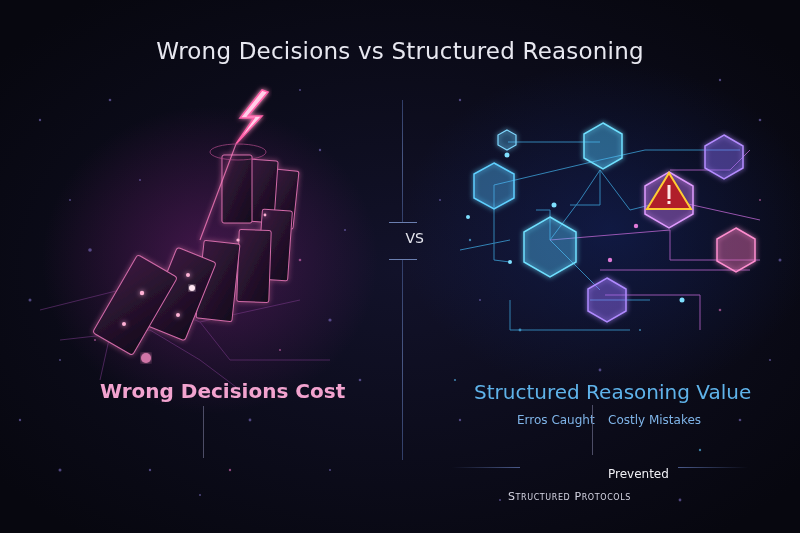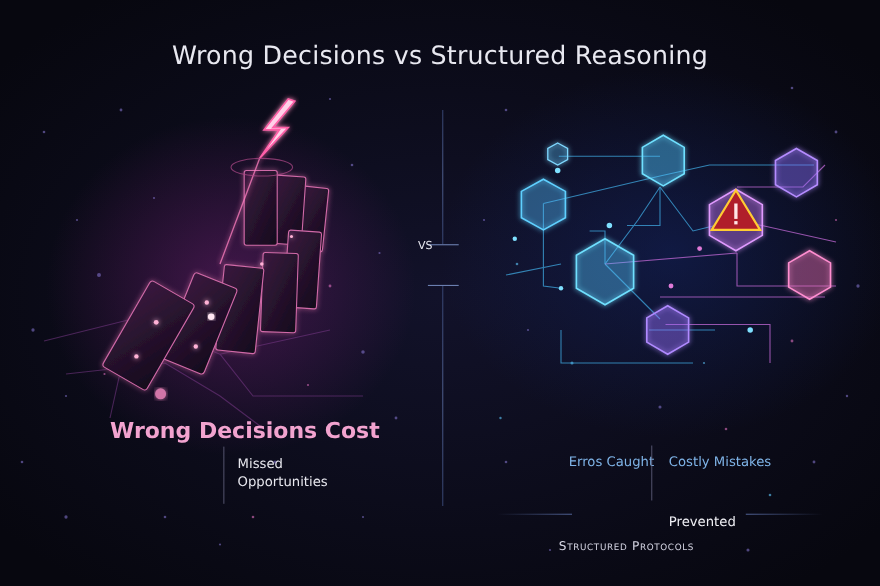--- a/index.html
+++ b/index.html
@@ -8,21 +8,21 @@
     background:
       radial-gradient(ellipse 240px 220px at 210px 260px, rgba(110,30,110,0.55), transparent 70%),
       radial-gradient(ellipse 300px 240px at 610px 230px, rgba(20,40,110,0.45), transparent 70%),
       radial-gradient(ellipse 600px 400px at 400px 270px, #12122a, #07070f 85%);
     padding-left: 31px;
   }
   .stars{position:absolute;inset:0;}
   .title{position:absolute;top:38px;left:0;width:800px;text-align:center;color:#e8e8f0;font-size:23px;letter-spacing:0.2px;}
   .vline{position:absolute;left:402px;width:1px;background:linear-gradient(#3a4a7a,#56689a,#3a4a7a);opacity:0.8;}
   .vbar{position:absolute;left:389px;width:28px;height:1px;background:#6b7fb0;}
-  .vs{position:absolute;top:218px;left:380px;width:44px;text-align:left;color:#e6e6ee;font-size:10px;}
+  .vs{position:absolute;top:230px;left:380px;width:44px;text-align:right;color:#e6e6ee;font-size:14px;}
   .panel-title{position:absolute;font-size:20px;}
   .left-title{left:100px;top:379px;color:#f2a3cf;font-weight:bold;}
   .right-title{left:474px;top:380px;color:#5fb3ea;}
   .stat{position:absolute;font-size:12px;line-height:17px;}
   .divider{position:absolute;width:1px;background:#6a6a88;opacity:0.7;}
   .protocols{position:absolute;top:460px;left:508px;color:#d6d6e4;font-size:11px;letter-spacing:0.6px;font-variant:small-caps;margin-top:30px;}
   .hr{position:absolute;top:467px;height:1px;background:linear-gradient(90deg,transparent,#4a5a8a);}
   svg{position:absolute;}
 </style>
 </head>
@@ -199,25 +199,22 @@
         <circle cx="60" cy="172" r="2"></circle>
     </g>
     <g fill="#e07ad8">
         <circle cx="186" cy="136" r="2.2"></circle>
         <circle cx="160" cy="170" r="2.2"></circle>
       </g>
   </svg>
 
   <div class="panel-title left-title">Wrong Decisions Cost</div>
   <div class="divider" style="left:203px;top:406px;height:52px;"></div>
-  <div class="stat" style="left:216px;top:413px;color:#e8e8ef;">
-    <div>Missed</div>
-    <div>Opportunities</div>
-  </div>
-
+
+  <div class="panel-title right-title">Structured Reasoning Value</div>
   <div class="stat" style="left:517px;top:412px;color:#7fb4e8;">
     <div>Erros Caught</div>
   </div>
   <div class="divider" style="left:592px;top:405px;height:50px;"></div>
   <div class="stat" style="left:608px;top:412px;">
     <div style="color:#7fb4e8;">Costly Mistakes</div>
     <div style="color:#f0f0f5;margin-top:37px;">Prevented</div>
   </div>
 
   <div class="hr" style="left:452px;width:68px;"></div>

